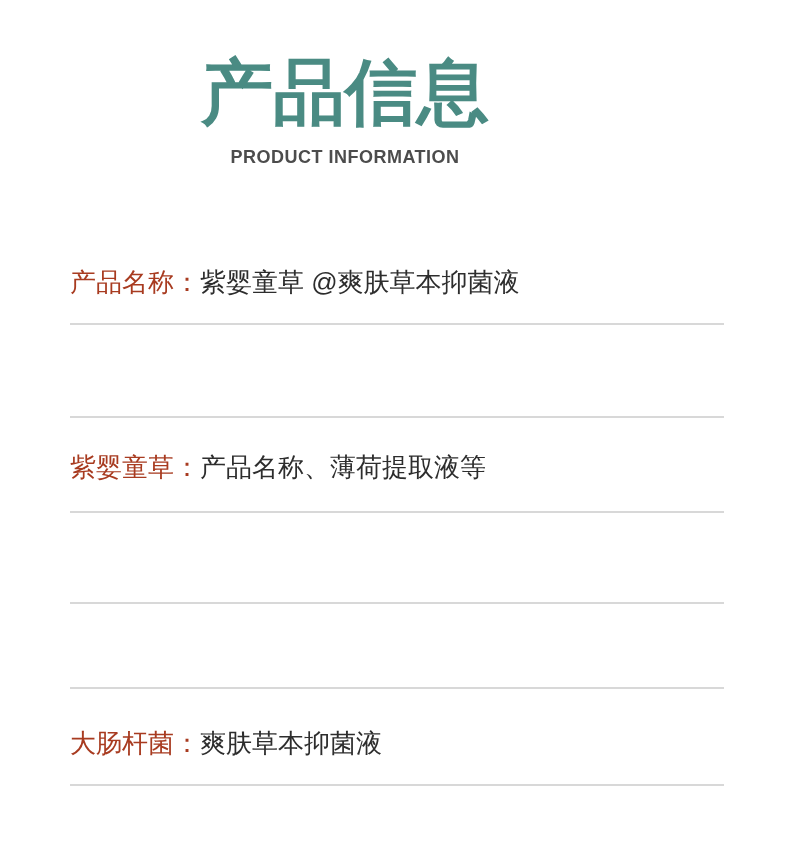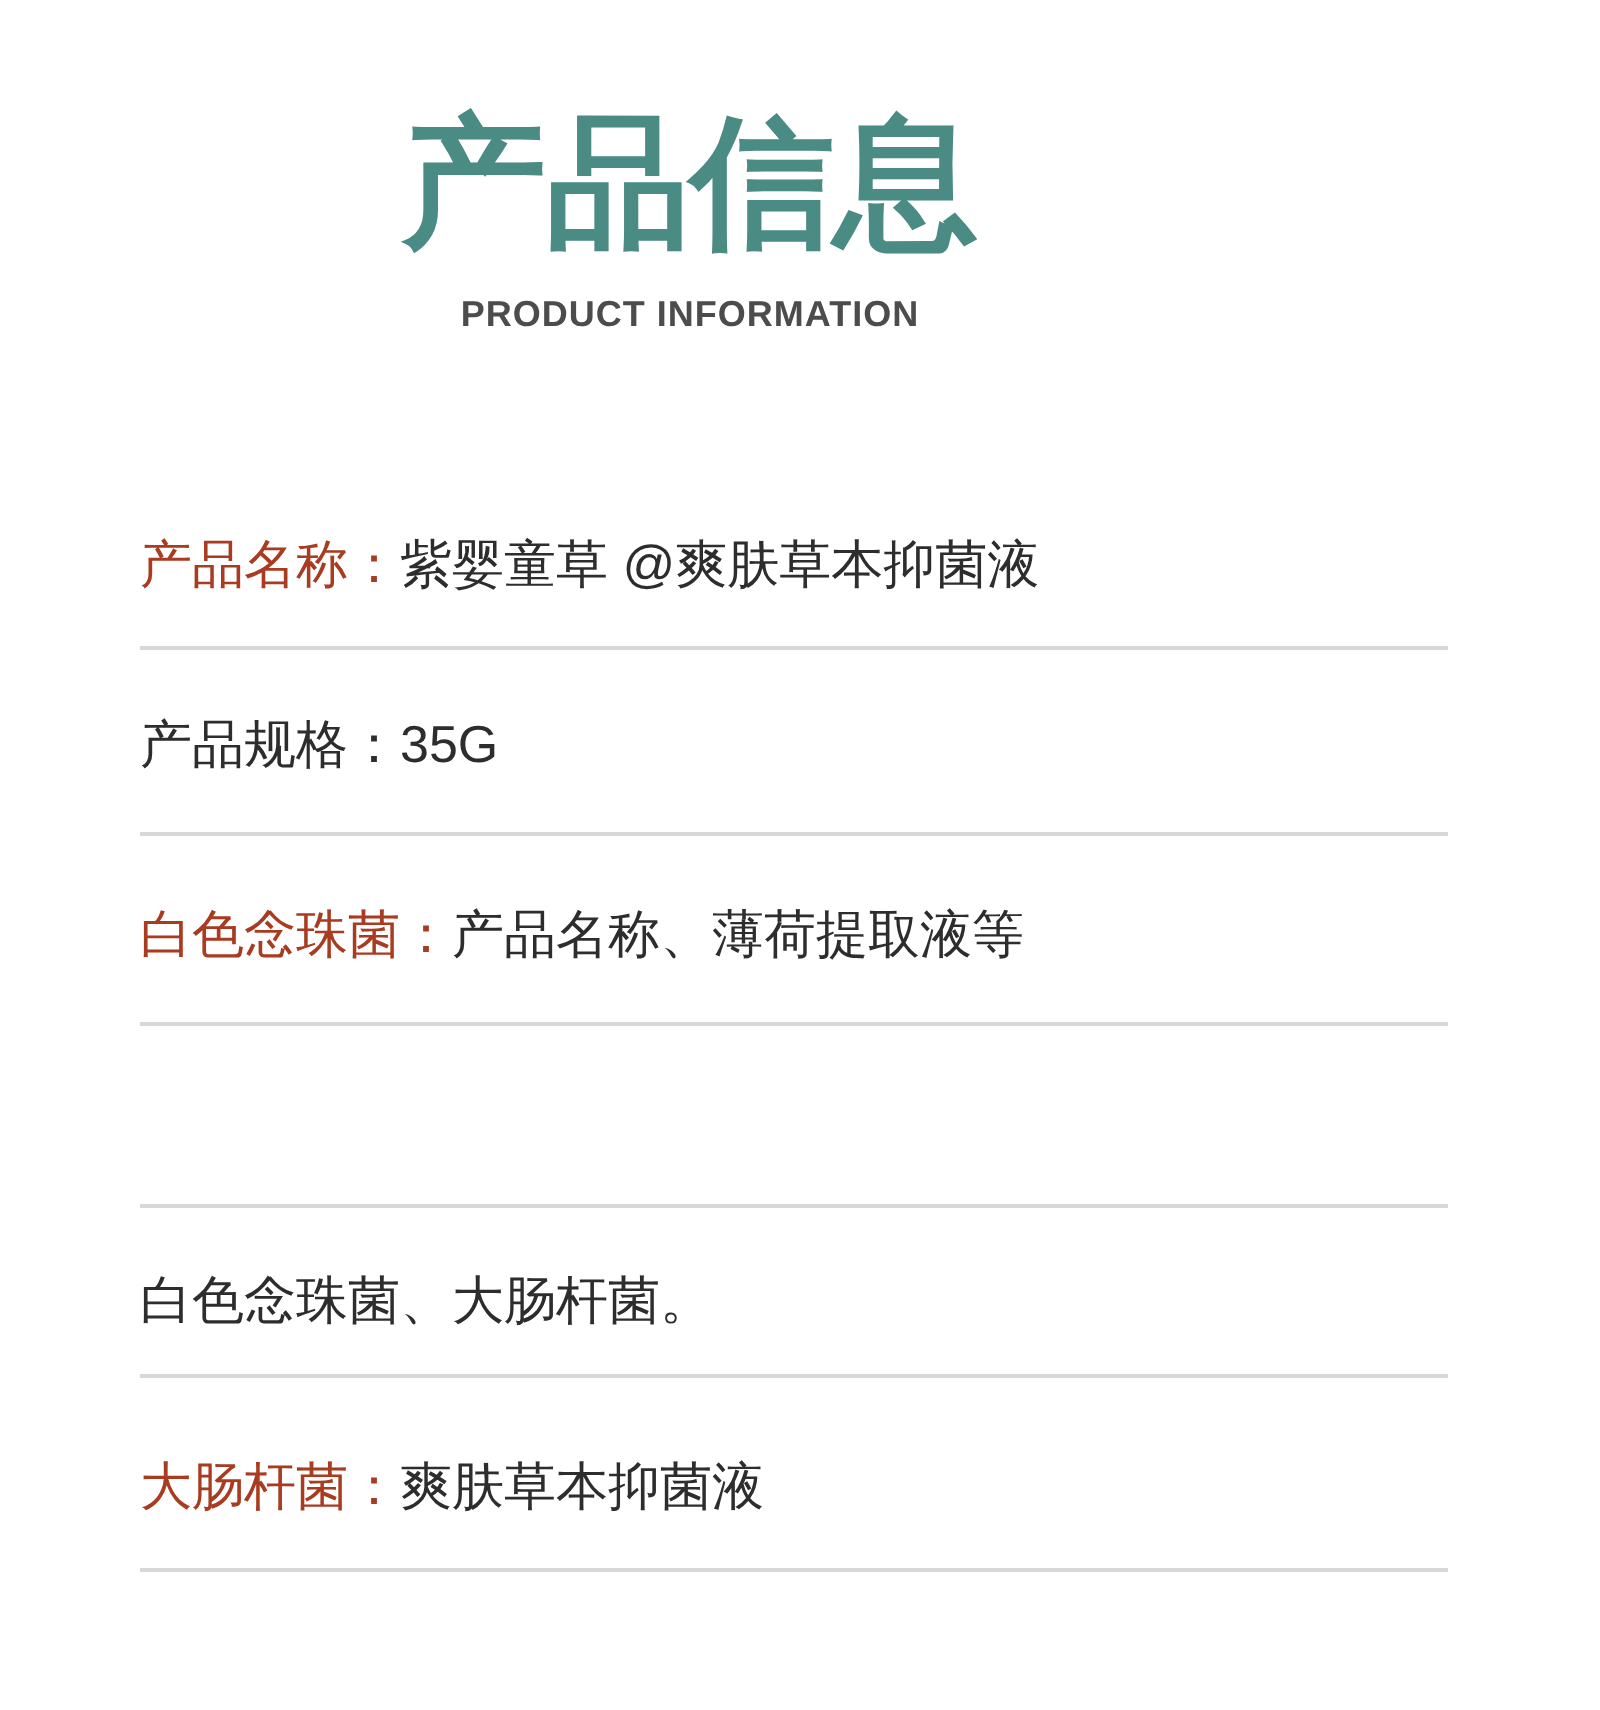--- a/index.html
+++ b/index.html
@@ -60,27 +60,25 @@
 <div class="page">
 
   <div class="header">
     <h1 class="title">产品信息</h1>
     <div class="subtitle">PRODUCT INFORMATION</div>
   </div>
 
   <div class="row" style="top:262px"><span class="label">产品名称：</span><span class="value">紫婴童草 @爽肤草本抑菌液</span></div>
   <div class="divider" style="top:323px"></div>
 
-  <div class="row" style="top:352px"><span class="label plain">产品规格：</span><span class="value">35G</span></div>
   <div class="divider" style="top:416px"></div>
 
-  <div class="row" style="top:447px"><span class="label">白色念珠菌：</span><span class="value">产品名称、薄荷提取液等</span></div>
+  <div class="row" style="top:447px"><span class="label">紫婴童草：</span><span class="value">产品名称、薄荷提取液等</span></div>
   <div class="divider" style="top:511px"></div>
 
   <div class="divider" style="top:602px"></div>
 
-  <div class="row" style="top:630px"><span class="value">白色念珠菌、大肠杆菌。</span></div>
   <div class="divider" style="top:687px"></div>
 
   <div class="row" style="top:723px"><span class="label">大肠杆菌：</span><span class="value">爽肤草本抑菌液</span></div>
   <div class="divider" style="top:784px"></div>
 
 </div>
 
 </body></html>

